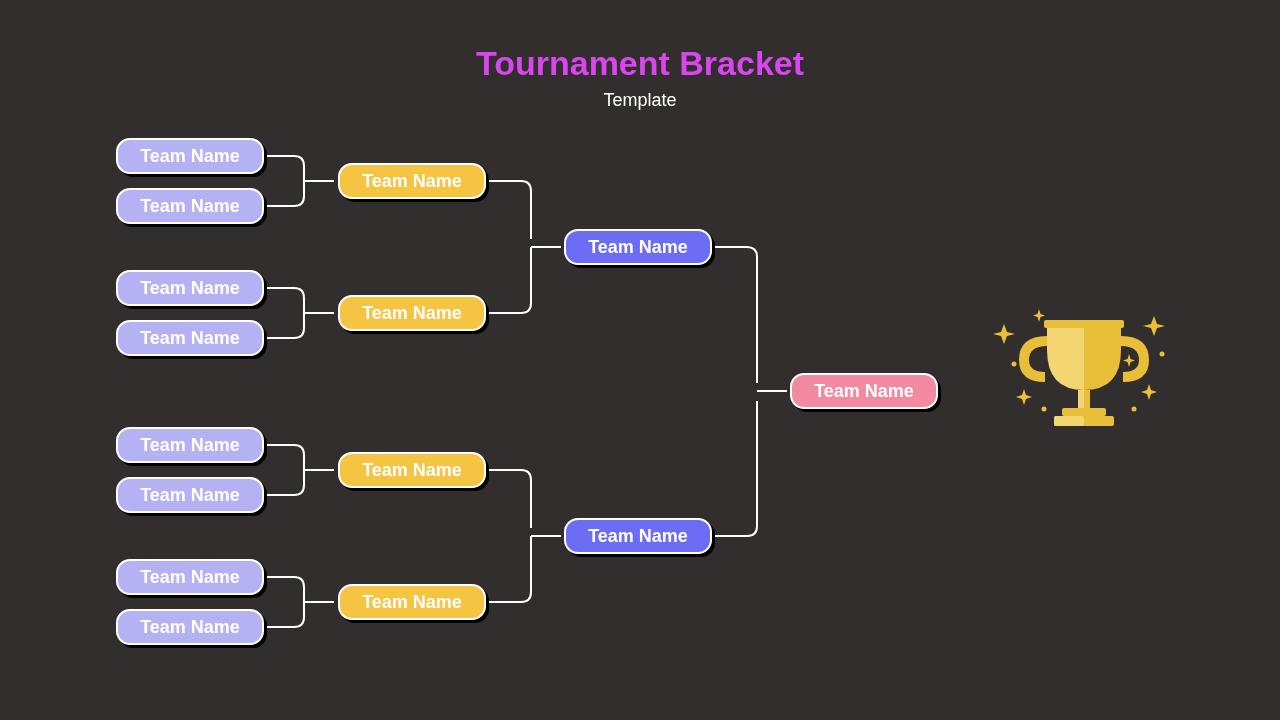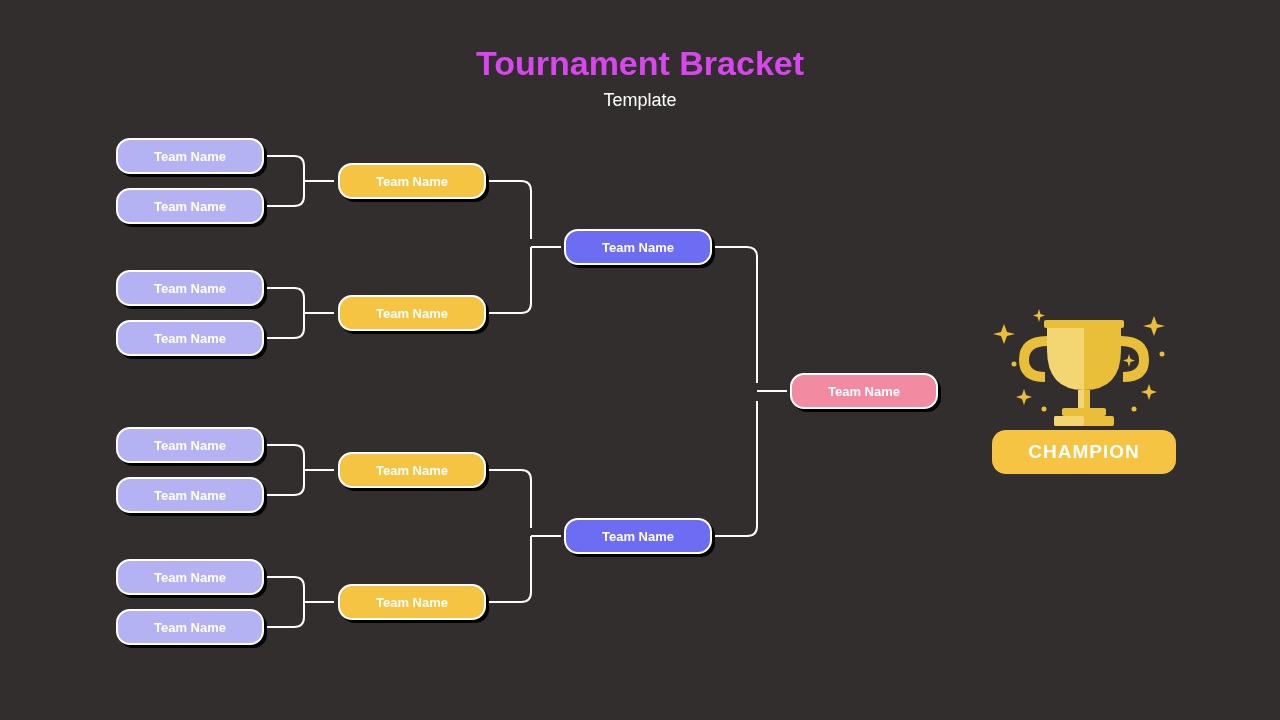--- a/index.html
+++ b/index.html
@@ -9,21 +9,21 @@
   .subtitle { position:absolute; left:0; right:0; top:90px; text-align:center; color:#fff; font-weight:400; font-size:18px; }
 
   
   .slot {
     position:absolute;
     width:148px; height:36px;
     border-radius:14px;
     border:2px solid #fff;
     box-shadow:3px 3px 0 0 #000;
     display:flex; align-items:center; justify-content:center;
-    font-weight:800; font-size:13px;
+    font-weight:800; font-size:18px;
     box-sizing:border-box;
   }
   .slot.r1 { background:#b4b2f3; color:#fff; }         
   .slot.r2 { background:#f6c443; color:#fff; }         
   .slot.r3 { background:#6d6df3; color:#fff; }         
   .slot.final { background:#f28aa1; color:#fff; }      
 
   .champ-badge {
     position:absolute;
     width:184px; height:44px;
@@ -142,17 +142,14 @@
 
       <rect x="94" y="96" width="12" height="18" fill="#e9bf3a"></rect>
       <rect x="94" y="96" width="6" height="18" fill="#f3d571"></rect>
 
       <rect x="78" y="114" width="44" height="8" rx="2" fill="#e9bf3a"></rect>
       <rect x="70" y="122" width="60" height="10" rx="2" fill="#e9bf3a"></rect>
       <rect x="70" y="122" width="30" height="10" rx="2" fill="#f3d571"></rect>
     </svg>
   </div>
 
-  <div class="champ-badge" style="left:992px; top:430px">
-    <span>CHAMPION</span>
-  </div>
 
 </div>
 
 </body></html>

